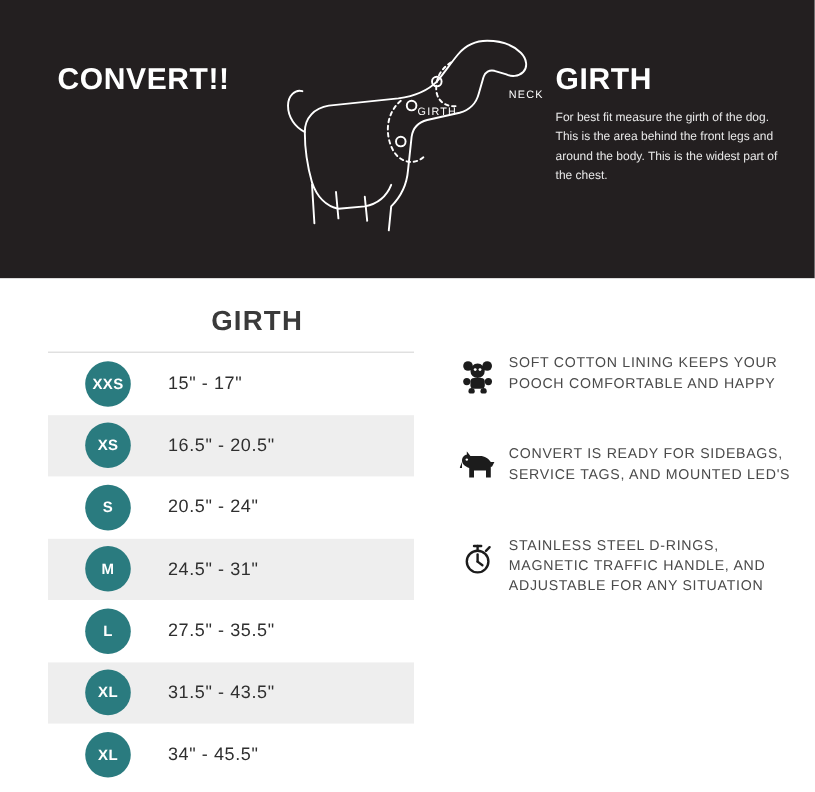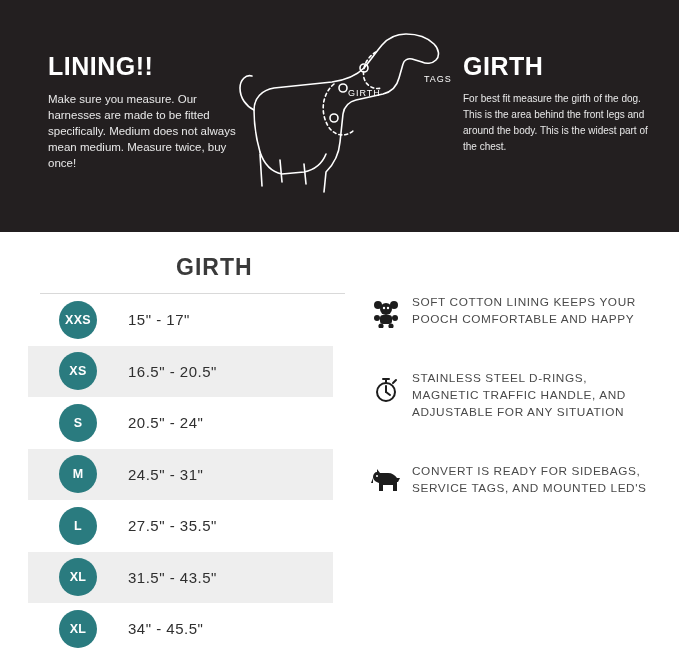--- a/index.html
+++ b/index.html
@@ -87,21 +87,21 @@
     top: 22px;
     font-size: 23px;
     font-weight: bold;
     letter-spacing: 1px;
     color: #3a3a3a;
   }
 
   
   .size-table {
     position: absolute;
-    left: 28px;
+    left: 40px;
     top: 62px;
     width: 305px;
     border-collapse: collapse;
   }
   .size-table tr { height: 51.5px; }
   .size-table tr.alt { background: #eeeeee; margin-top: 40px; }
   .size-table td { vertical-align: middle; }
   .td-badge { width: 100px; text-align: center; }
   .badge {
     display: inline-block;
@@ -125,21 +125,21 @@
     left: 40px;
     top: 61px;
     width: 305px;
     height: 1px;
     background: #d9d9d9;
   }
 
   
   .features {
     position: absolute;
-    left: 360px;
+    left: 372px;
     top: 62px;
     width: 290px;
   }
   .feature {
     display: flex;
     align-items: flex-start;
     margin-bottom: 42px;
   }
   .feature-icon {
     width: 52px;
@@ -158,22 +158,21 @@
   }
 </style>
 </head>
 <body>
 
 <div class="page">
 
   <div class="hero">
 
     <div class="hero-left">
-      <h1>LINING!!</h1>
-      <p>Make sure you measure. Our harnesses are made to be fitted specifically. Medium does not always mean medium. Measure twice, buy once!</p>
+      <h1>CONVERT!!</h1>
     </div>
 
     <div class="dog-art">
       <svg width="210" height="200" viewBox="0 0 210 200" fill="none" stroke="#ffffff" stroke-width="1.6" stroke-linejoin="round" stroke-linecap="round">
 
         <path d="M18 96 C18 84 26 76 38 74 L96 68 C110 66 120 62 128 54
                  C134 47 140 38 146 31 C152 24 160 20 170 20
                  C182 20 192 24 198 30 C203 35 204 42 200 46
                  C196 50 190 50 186 48
                  L176 45 C172 44 168 46 167 50
@@ -194,21 +193,21 @@
 
         <circle cx="107" cy="74" r="4"></circle>
         <circle cx="98" cy="104" r="4"></circle>
 
         <path d="M98 70 C86 80 84 98 92 112 C98 122 110 124 118 116" stroke-dasharray="3 3"></path>
 
         <path d="M140 38 C130 44 126 54 128 64 C130 72 138 76 146 74" stroke-dasharray="3 3"></path>
       </svg>
     </div>
     <div class="art-label lbl-girth">GIRTH</div>
-    <div class="art-label lbl-neck">TAGS</div>
+    <div class="art-label lbl-neck">NECK</div>
 
     <div class="hero-right">
       <h1>GIRTH</h1>
       <p>For best fit measure the girth of the dog. This is the area behind the front legs and around the body. This is the widest part of the chest.</p>
     </div>
   </div>
 
   <div class="lower">
 
     <div class="girth-title">GIRTH</div>
@@ -276,40 +275,40 @@
             <circle cx="22" cy="18" r="3"></circle>
             <circle cx="8" cy="26" r="2.6"></circle>
             <circle cx="18" cy="26" r="2.6"></circle>
           </svg>
         </div>
         <div class="feature-text">SOFT COTTON LINING KEEPS YOUR POOCH COMFORTABLE AND HAPPY</div>
       </div>
 
       <div class="feature">
         <div class="feature-icon">
+          <svg width="30" height="24" viewBox="0 0 30 24" fill="#1c1c1c">
+            <path d="M2 8 C2 5 4 3 6 3 L6 0 L9 4 L17 4 C21 4 24 6 26 9 L29 9 L27 13 L26 13
+                     L26 22 L22 22 L22 16 L12 16 L12 22 L8 22 L8 14
+                     C5 13 2 11 2 8 Z"></path>
+            <circle cx="6" cy="7" r="1" fill="#fff"></circle>
+            <path d="M2 9 L0 14 L2 14 Z"></path>
+          </svg>
+        </div>
+        <div class="feature-text">CONVERT IS READY FOR SIDEBAGS, SERVICE TAGS, AND  MOUNTED LED'S</div>
+      </div>
+
+      <div class="feature">
+        <div class="feature-icon">
           <svg width="26" height="28" viewBox="0 0 26 28" fill="none" stroke="#1c1c1c" stroke-width="2">
             <circle cx="13" cy="16" r="9"></circle>
             <path d="M13 16 L13 10" stroke-linecap="round"></path>
             <path d="M13 16 L17 19" stroke-linecap="round"></path>
             <path d="M10 3 L16 3" stroke-linecap="round"></path>
             <path d="M13 3 L13 7" stroke-linecap="round"></path>
             <path d="M20 7 L23 4" stroke-linecap="round"></path>
           </svg>
         </div>
         <div class="feature-text">STAINLESS STEEL D-RINGS, MAGNETIC TRAFFIC HANDLE, AND  ADJUSTABLE FOR ANY SITUATION</div>
       </div>
 
-      <div class="feature">
-        <div class="feature-icon">
-          <svg width="30" height="24" viewBox="0 0 30 24" fill="#1c1c1c">
-            <path d="M2 8 C2 5 4 3 6 3 L6 0 L9 4 L17 4 C21 4 24 6 26 9 L29 9 L27 13 L26 13
-                     L26 22 L22 22 L22 16 L12 16 L12 22 L8 22 L8 14
-                     C5 13 2 11 2 8 Z"></path>
-            <circle cx="6" cy="7" r="1" fill="#fff"></circle>
-            <path d="M2 9 L0 14 L2 14 Z"></path>
-          </svg>
-        </div>
-        <div class="feature-text">CONVERT IS READY FOR SIDEBAGS, SERVICE TAGS, AND  MOUNTED LED'S</div>
-      </div>
-
     </div>
   </div>
 </div>
 
 </body></html>

